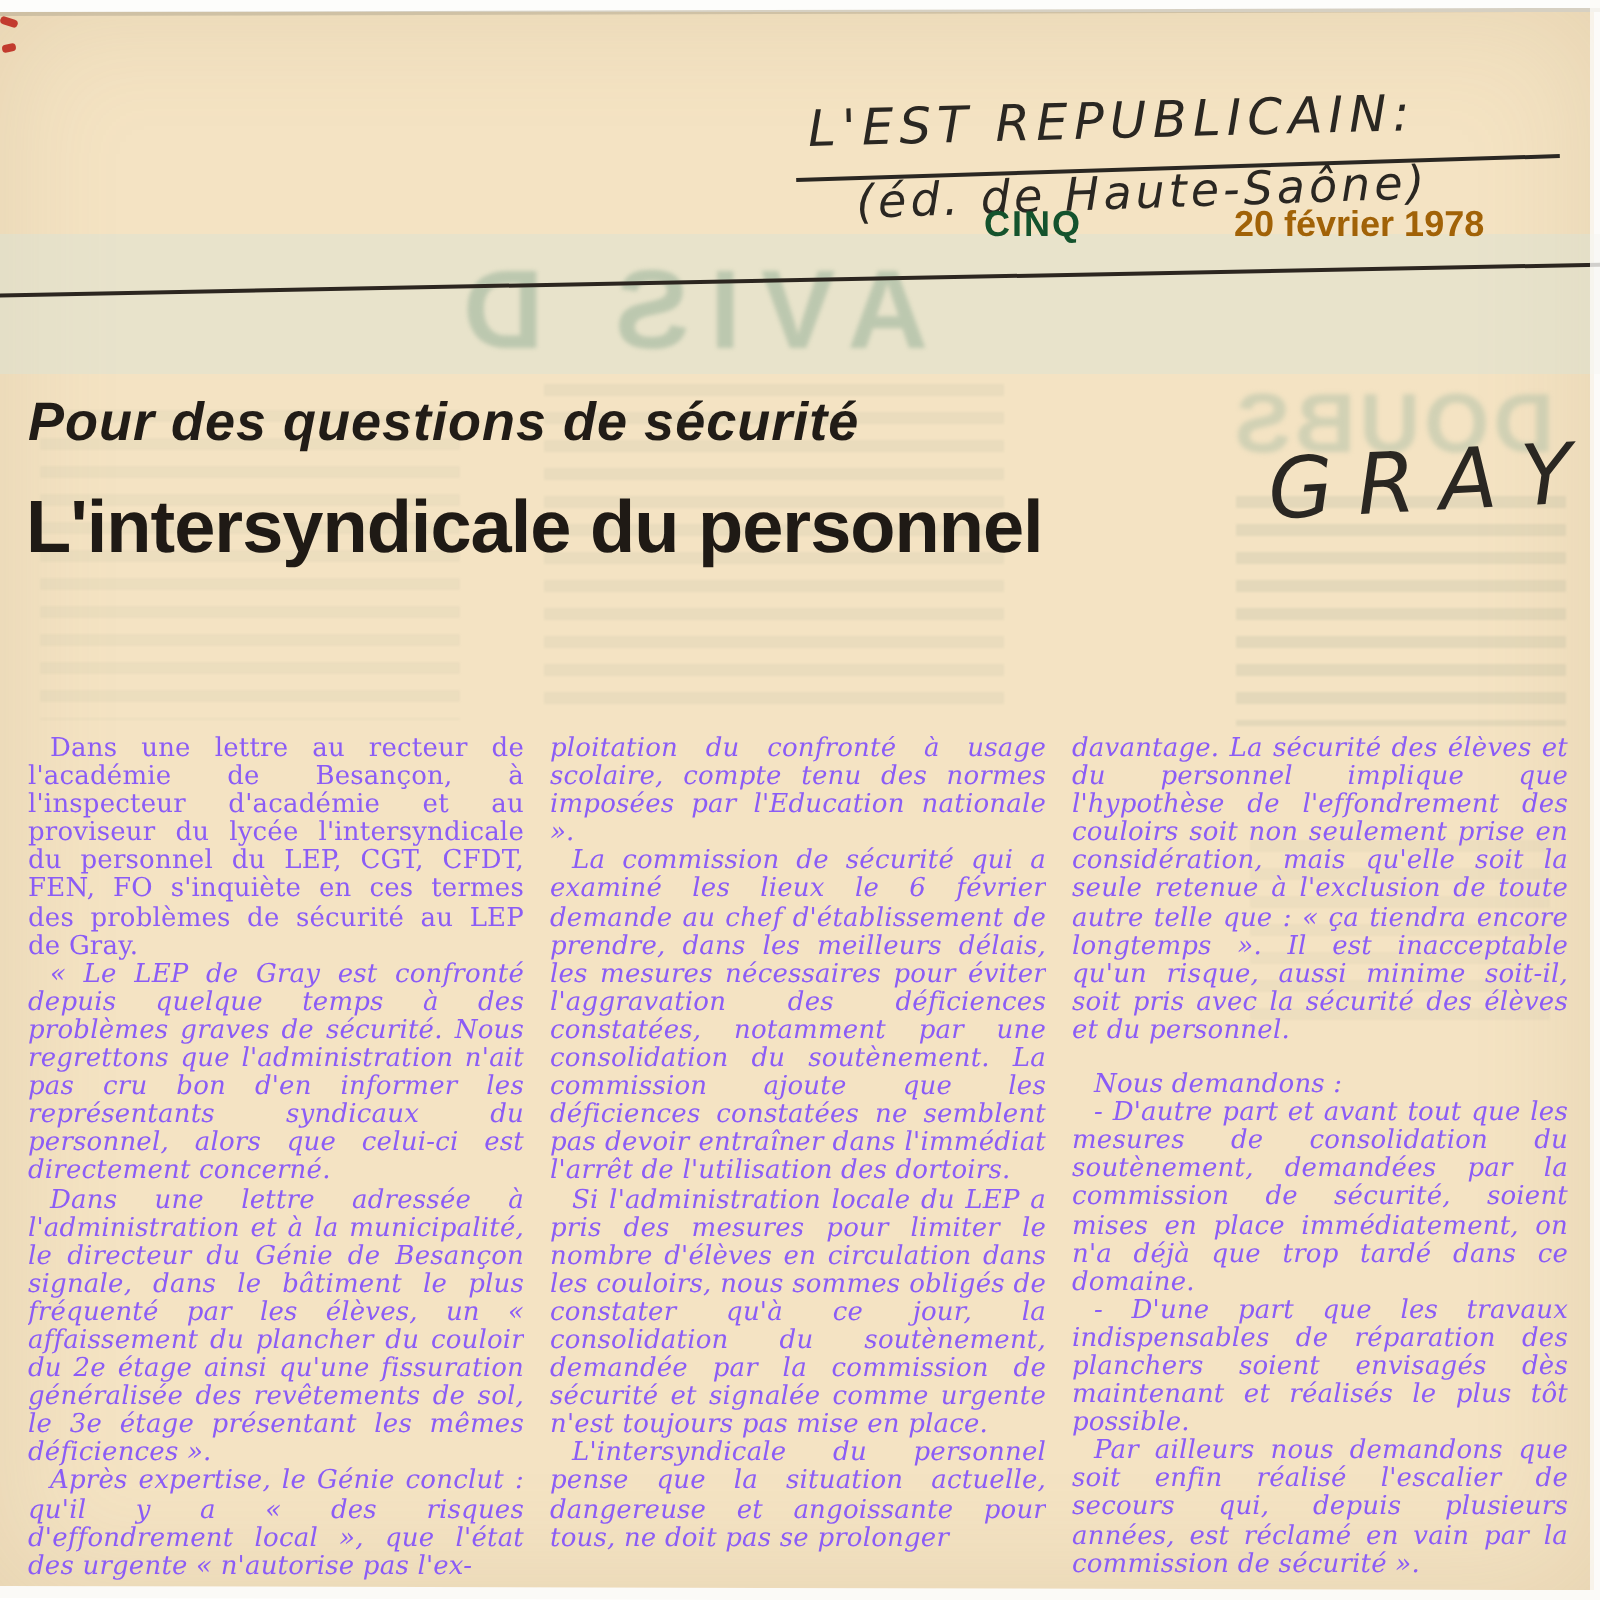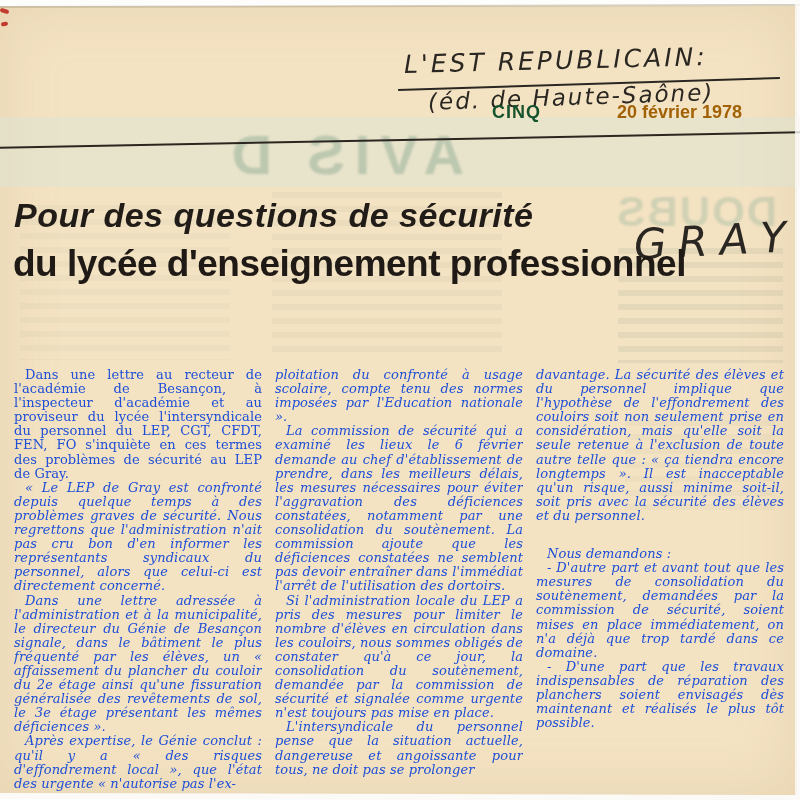--- a/index.html
+++ b/index.html
@@ -33,31 +33,31 @@
   .hand-edition{left:428px;top:84px;font-size:23px;letter-spacing:2px;transform:rotate(-2deg);}
   .hand-city{left:634px;top:216px;font-size:42px;letter-spacing:12px;transform:rotate(-3deg);font-weight:400;}
   
   .masthead-word{position:absolute;left:492px;top:102px;font-family:"Liberation Sans",sans-serif;
                  font-weight:bold;font-size:18px;letter-spacing:1px;color:#14532d;}
   .masthead-date{position:absolute;left:617px;top:102px;font-family:"Liberation Sans",sans-serif;
                  font-weight:bold;font-size:18px;color:#a16207;}
   .rule{position:absolute;left:-4px;top:139px;width:810px;height:2px;background:#2c2620;transform:rotate(-1.1deg);}
   
   .kicker{position:absolute;left:14px;top:196px;font-family:"Liberation Sans",sans-serif;
-          font-weight:bold;font-style:italic;font-size:34px;letter-spacing:.5px;color:#211c17;}
+          font-weight:bold;font-style:italic;font-size:27px;letter-spacing:.5px;color:#211c17;}
   .headline{position:absolute;left:13px;top:243px;width:770px;font-family:"Liberation Sans",sans-serif;
             font-weight:bold;font-size:37px;line-height:42px;letter-spacing:-.5px;color:#1f1a15;}
   
   .columns{position:absolute;left:14px;top:368px;width:770px;height:424px;display:flex;gap:13px;}
-  .col{width:248px;height:424px;overflow:hidden;color:#1d4ed8;font-size:13px;line-height:14.1px;
+  .col{width:248px;height:424px;overflow:hidden;color:#8b5cf6;font-size:13px;line-height:14.1px;
        text-align:justify;letter-spacing:.1px;}
   .col p{margin:0;text-indent:11px;}
   .col p.flush{text-indent:0;}
   .col p.ital{font-style:italic;}
-  .col p.spaced{margin-top:24px;}
+  .col p.spaced{margin-top:13px;}
 </style>
 </head>
 <body>
 
 <div class="stage">
   <div class="paper"></div>
 
   <div class="band"></div>
   <div class="ghost-txt ghost-banner">AVIS D</div>
   <div class="ghost-txt ghost-section">DOUBS</div>
@@ -70,41 +70,42 @@
   <div class="hand-underline"></div>
   <div class="hand hand-edition">(éd. de Haute-Saône)</div>
   <div class="hand hand-city">GRAY</div>
 
   <div class="masthead-word">CINQ</div>
   <div class="masthead-date">20 février 1978</div>
   <div class="rule"></div>
 
   <div class="kicker">Pour des questions de sécurité</div>
   <div class="headline">
-    <div>du lycée d'enseignement professionnel</div>
+    <div>L'intersyndicale du personnel</div>
   </div>
 
   <div class="columns">
     <div class="col">
       <p>Dans une lettre au recteur de l'académie de Besançon, à l'inspecteur d'académie et au proviseur du lycée l'intersyndicale du personnel du LEP, CGT, CFDT, FEN, FO s'inquiète en ces termes des problèmes de sécurité au LEP de Gray.</p>
       <p class="ital">« Le LEP de Gray est confronté depuis quelque temps à des problèmes graves de sécurité. Nous regrettons que l'administration n'ait pas cru bon d'en informer les représentants syndicaux du personnel, alors que celui-ci est directement concerné.</p>
       <p class="ital">Dans une lettre adressée à l'administration et à la municipalité, le directeur du Génie de Besançon signale, dans le bâtiment le plus fréquenté par les élèves, un « affaissement du plancher du couloir du 2e étage ainsi qu'une fissuration généralisée des revêtements de sol, le 3e étage présentant les mêmes déficiences ».</p>
       <p class="ital">Après expertise, le Génie conclut : qu'il y a « des risques d'effondrement local », que l'état des urgente « n'autorise pas l'ex-</p>
     </div>
     <div class="col">
       <p class="ital flush">ploitation du confronté à usage scolaire, compte tenu des normes imposées par l'Education nationale ».</p>
       <p class="ital">La commission de sécurité qui a examiné les lieux le 6 février demande au chef d'établissement de prendre, dans les meilleurs délais, les mesures nécessaires pour éviter l'aggravation des déficiences constatées, notamment par une consolidation du soutènement. La commission ajoute que les déficiences constatées ne semblent pas devoir entraîner dans l'immédiat l'arrêt de l'utilisation des dortoirs.</p>
       <p class="ital">Si l'administration locale du LEP a pris des mesures pour limiter le nombre d'élèves en circulation dans les couloirs, nous sommes obligés de constater qu'à ce jour, la consolidation du soutènement, demandée par la commission de sécurité et signalée comme urgente n'est toujours pas mise en place.</p>
       <p class="ital">L'intersyndicale du personnel pense que la situation actuelle, dangereuse et angoissante pour tous, ne doit pas se prolonger</p>
     </div>
     <div class="col">
       <p class="ital flush">davantage. La sécurité des élèves et du personnel implique que l'hypothèse de l'effondrement des couloirs soit non seulement prise en considération, mais qu'elle soit la seule retenue à l'exclusion de toute autre telle que : « ça tiendra encore longtemps ». Il est inacceptable qu'un risque, aussi minime soit-il, soit pris avec la sécurité des élèves et du personnel.</p>
       <p class="ital spaced">Nous demandons :</p>
       <p class="ital">- D'autre part et avant tout que les mesures de consolidation du soutènement, demandées par la commission de sécurité, soient mises en place immédiatement, on n'a déjà que trop tardé dans ce domaine.</p>
       <p class="ital">- D'une part que les travaux indispensables de réparation des planchers soient envisagés dès maintenant et réalisés le plus tôt possible.</p>
+      <p class="ital">Par ailleurs nous demandons que soit enfin réalisé l'escalier de secours qui, depuis plusieurs années, est réclamé en vain par la commission de sécurité ».</p>
     </div>
   </div>
 
   <div class="red-mark" style="left:0;top:9px;width:9px;height:4px;transform:rotate(18deg);"></div>
   <div class="red-mark" style="left:1px;top:22px;width:7px;height:4px;transform:rotate(-12deg);"></div>
   <div class="edge-top"></div>
   <div class="edge-top-line"></div>
   <div class="edge-bottom"></div>
   <div class="edge-right"></div>
 </div>

